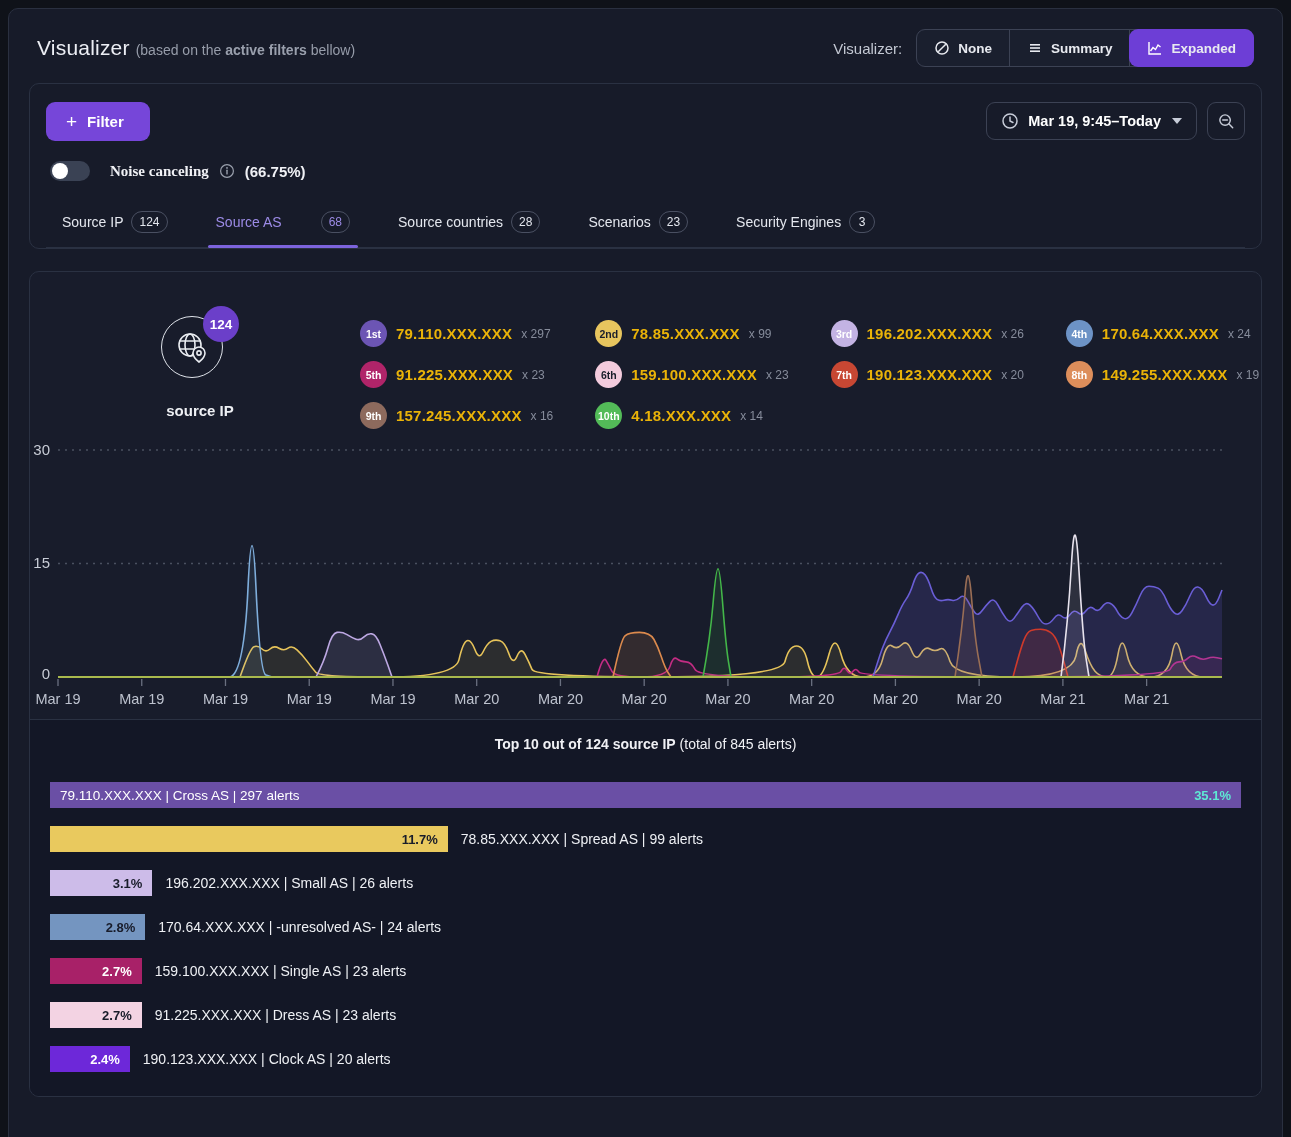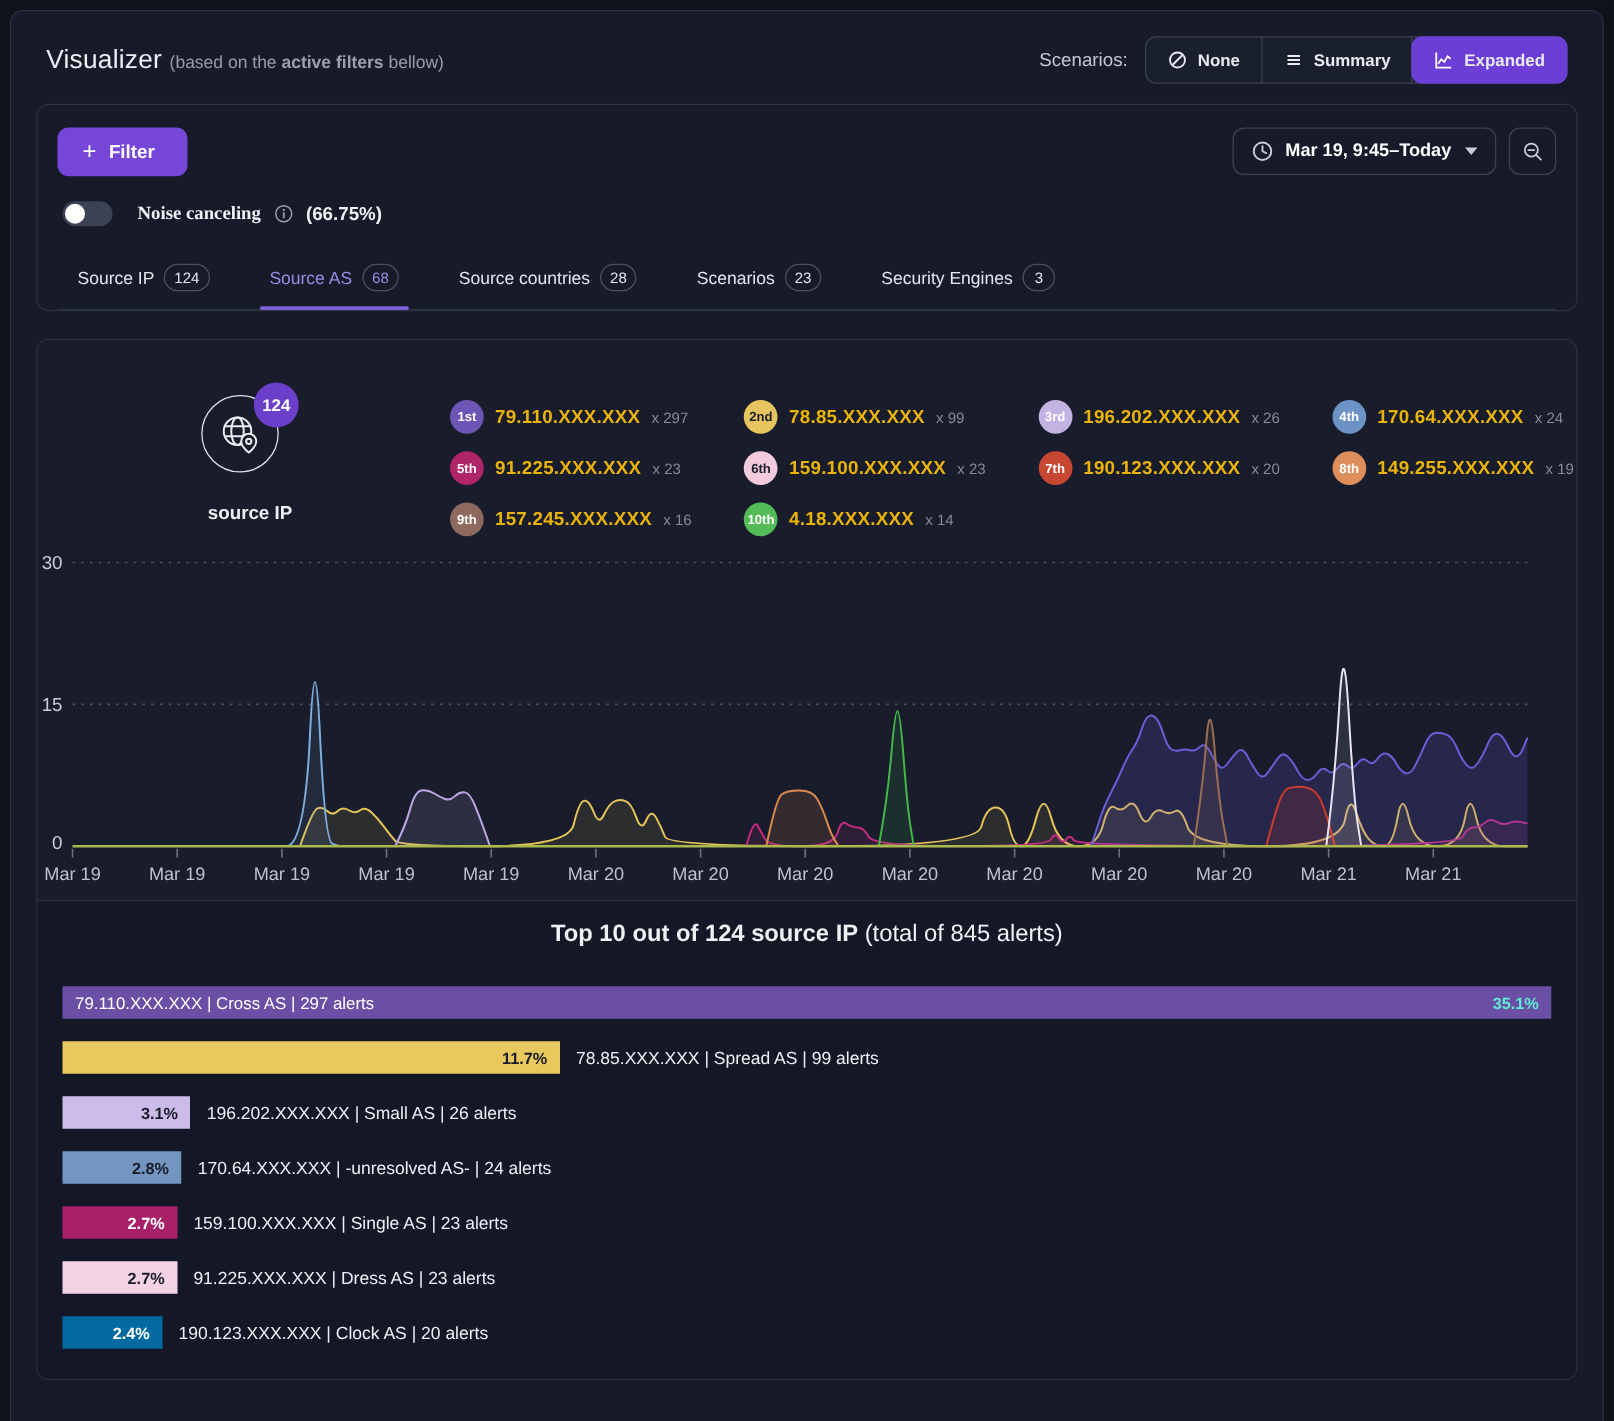--- a/index.html
+++ b/index.html
@@ -59,42 +59,42 @@
   .noise-pct { font-size:15px; font-weight:600; color:#f0f1f5; }
   .icon-muted { color:#9aa0ad; display:inline-flex; }
   
   .tabs { display:flex; gap:44px; margin-top:18px; border-bottom:1px solid #2a3142; padding:0 14px; }
   .tab { display:flex; align-items:center; gap:8px; padding:12px 2px 14px 2px; font-size:14px; color:#e4e7ee; cursor:pointer; position:relative; }
   .tab .cnt {
     min-width:26px; height:22px; padding:0 7px; border:1px solid #4a5062; border-radius:12px;
     display:inline-flex; align-items:center; justify-content:center; font-size:12px; color:#e4e7ee;
   }
   .tab.active { color:#9c8be6; }
-  .tab.active .cnt { color:#9c8be6; }
+  .tab.active .cnt { color:#9c8be6;margin-left:31px; }
   .tab.active::after { content:""; position:absolute; left:-6px; right:-6px; bottom:-1px; height:3px; background:#7c63dc; border-radius:2px; }
   
   .cpanel { border:1px solid #2a3142; border-radius:10px; overflow:hidden; background:#181c2b; }
   .panel-top { display:flex; padding:18px 10px 0 10px; }
   .entity { flex:0 0 320px; display:flex; flex-direction:column; align-items:center; padding-top:16px; }
   .entity-icon-wrap { position:relative; width:78px; height:74px; }
   .entity-circle { width:62px; height:62px; border:1.5px solid #dfe3ea; border-radius:50%; display:flex; align-items:center; justify-content:center; margin-top:10px; }
   .entity-badge {
     position:absolute; top:0; right:0; width:36px; height:36px; background:#6b3fc9; color:#fff;
     border-radius:50%; display:flex; align-items:center; justify-content:center; font-size:13.5px; font-weight:600;
   }
   .entity-label { margin-top:22px; font-size:15px; font-weight:600; color:#eef0f4; }
   .ip-grid { flex:1; display:grid; grid-template-columns:repeat(4, max-content); column-gap:42px; row-gap:14px; align-content:start; padding-top:30px; }
   .ip-item { display:flex; align-items:center; gap:9px; cursor:pointer; }
   .rank-badge { width:27px; height:27px; border-radius:50%; display:flex; align-items:center; justify-content:center; font-size:10.5px; font-weight:700; flex:0 0 27px; }
   .ip-addr { font-size:15px; font-weight:700; color:#eab308; letter-spacing:.2px; white-space:nowrap; }
   .ip-count { font-size:12px; color:#868c9b; white-space:nowrap; }
   .chart-wrap { padding:4px 8px 0 8px; }
   
   .bottom { background:#131726; border-top:1px solid #2a3142; padding:16px 20px 24px 20px; }
-  .b-title { text-align:center; font-size:19px; color:#f0f1f5; margin-bottom:12px; }
+  .b-title { text-align:center; font-size:14px; color:#f0f1f5; margin-bottom:12px; }
   .b-title b { font-weight:700; }
   .bars { display:flex; flex-direction:column; }
   .bar-row { display:flex; align-items:center; margin-top:18px; height:26px; }
   .bar {
     height:26px; border-radius:0; display:flex; align-items:center;
     justify-content:space-between; padding:0 10px; min-width:0;
   }
   .bar-pct { font-size:13px; font-weight:800; margin-left:auto; white-space:nowrap; }
   .bar-label-in { font-size:13.5px; color:#fff; white-space:nowrap; overflow:hidden; }
   .bar-label-out { font-size:14px; color:#eef0f4; margin-left:13px; white-space:nowrap; }
@@ -104,21 +104,21 @@
 <body>
 
 <div class="app">
 
   <div class="hdr">
     <div class="hdr-left">
       <span class="title">Visualizer</span>
       <span class="subtitle"><span>(based on the </span><b>active filters</b><span> bellow)</span></span>
     </div>
     <div class="vis-group">
-      <span class="vis-label">Scenarios:</span>
+      <span class="vis-label">Visualizer:</span>
       <div class="seg">
         <div class="seg-item">
           <span class="seg-icon">
             <svg viewBox="0 0 16 16" width="16" height="16">
                 <circle cx="8" cy="8" r="6" fill="none" stroke="#e8eaf0" stroke-width="1.5"></circle>
                 <line x1="4.2" y1="11.8" x2="11.8" y2="4.2" stroke="#e8eaf0" stroke-width="1.5"></line>
               </svg>
           </span>
           <span>None</span>
         </div>
@@ -400,21 +400,21 @@
 
   <div class="bar-row">
     <div class="bar" style="width: 7.7%; background: rgb(243, 211, 227);">
 
       <span class="bar-pct" style="color: rgb(24, 28, 42);">2.7%</span>
     </div>
     <span class="bar-label-out">91.225.XXX.XXX | Dress AS  | 23 alerts</span>
   </div>
 
   <div class="bar-row">
-    <div class="bar" style="width: 6.7%; background: #0369a1;">
+    <div class="bar" style="width: 6.7%; background: #6d28d9;">
 
       <span class="bar-pct" style="color: rgb(255, 255, 255);">2.4%</span>
     </div>
     <span class="bar-label-out">190.123.XXX.XXX | Clock AS  | 20 alerts</span>
   </div>
 </div>
     </div>
   </div>
 
 </div>

